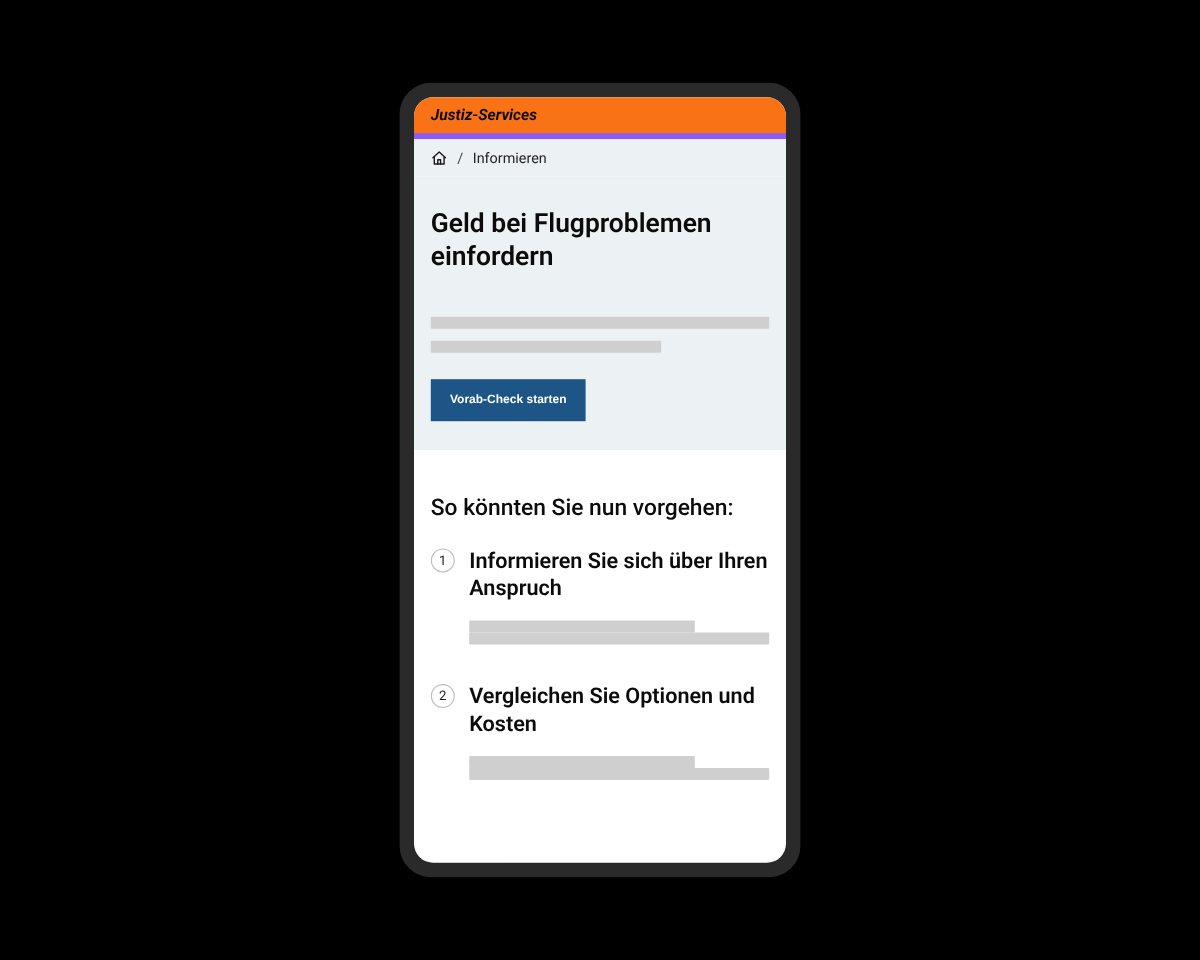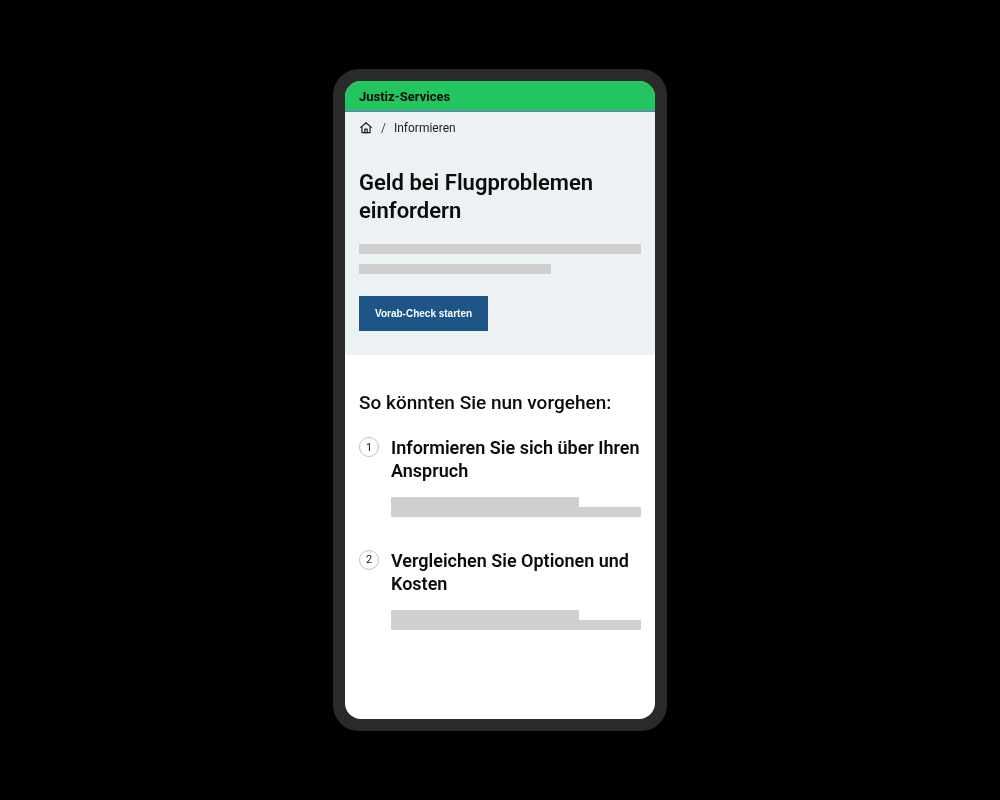--- a/index.html
+++ b/index.html
@@ -23,23 +23,24 @@
   }
   .screen {
     flex: 1;
     background: #ffffff;
     border-radius: 16px;
     overflow: hidden;
     display: flex;
     flex-direction: column;
   }
   .header {
-    background: #22c55e;
+    background: #f97316;
     padding: 8px 14px 7px 14px;
-    border-bottom: 1px solid #8b5cf6;
+    border-bottom: 5px solid #8b5cf6;
+    font-style: italic;
   }
   .header-title {
     font-size: 13px;
     font-weight: 700;
     color: #0b0b0b;
   }
   .breadcrumb {
     background: #ecf1f4;
     padding: 9px 14px 8px 14px;
     display: flex;
@@ -59,21 +60,21 @@
   }
   .hero {
     background: #ecf1f4;
     padding: 26px 14px 24px 14px;
   }
   .hero-title {
     color: #0b0b0b;
     font-size: 22px;
     line-height: 1.25;
     font-weight: 600;
-    margin-bottom: 20px;
+    margin-bottom: 36px;
   }
   .placeholder-line {
     background: #cfcfcf;
     height: 10px;
     border-radius: 1px;
     margin-bottom: 10px;
   }
   .hero .placeholder-line:nth-of-type(1) { width: 100%; }
   .hero .placeholder-line:nth-of-type(2) { width: 68%; margin-bottom: 22px; }
   .cta-button {

